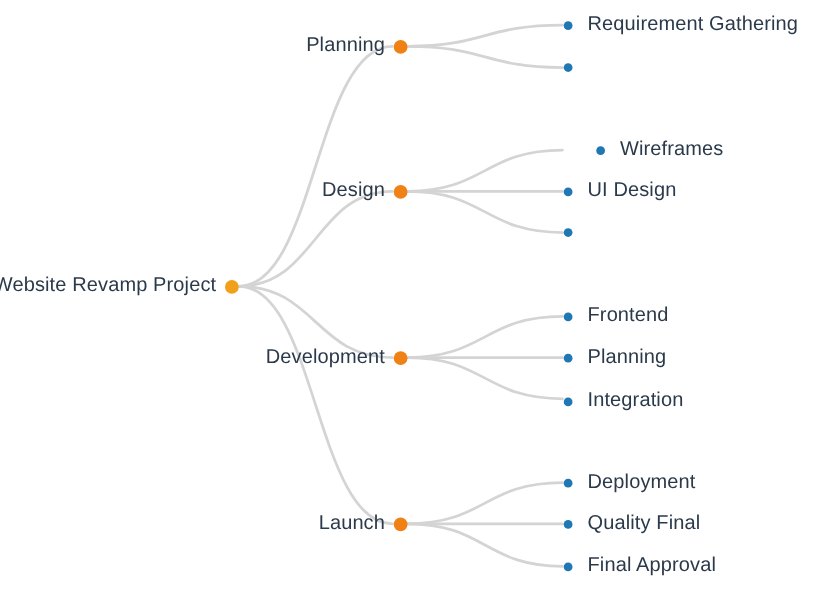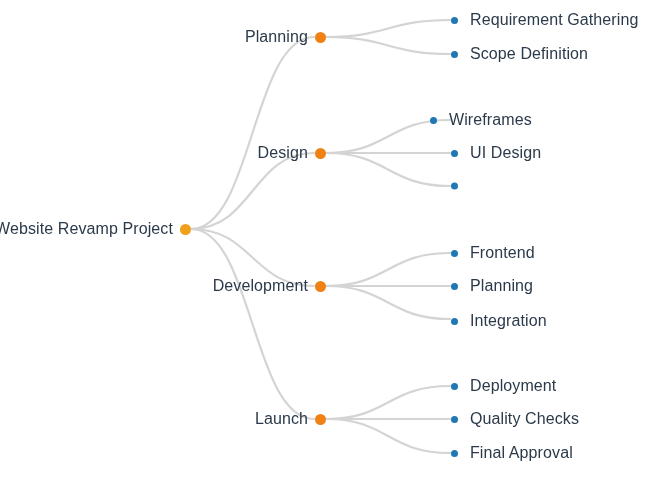--- a/index.html
+++ b/index.html
@@ -93,27 +93,26 @@
       <div class="node orange" style="top: 37px; right: 328px;">
         <span class="node-label">Planning</span>
         <span class="node-dot"></span>
       </div>
       <div class="node blue" style="top: 20px; left: 451px;">
         <span class="node-dot"></span>
         <span class="node-label">Requirement Gathering</span>
       </div>
       <div class="node blue" style="top: 54px; left: 451px;">
         <span class="node-dot"></span>
-        <span class="node-label">Scope Definition</span>
       </div>
       <div class="node orange" style="top: 153px; right: 328px;">
         <span class="node-label">Design</span>
         <span class="node-dot"></span>
       </div>
-      <div class="node blue" style="top: 120px; left: 430px;">
+      <div class="node blue" style="top: 120px; left: 477px;">
         <span class="node-dot"></span>
         <span class="node-label">Wireframes</span>
       </div>
       <div class="node blue" style="top: 153px; left: 451px;">
         <span class="node-dot"></span>
         <span class="node-label">UI Design</span>
       </div>
       <div class="node blue" style="top: 186px; left: 451px;">
         <span class="node-dot"></span>
       </div>
@@ -136,20 +135,20 @@
       <div class="node orange" style="top: 419px; right: 328px;">
         <span class="node-label">Launch</span>
         <span class="node-dot"></span>
       </div>
       <div class="node blue" style="top: 386px; left: 451px;">
         <span class="node-dot"></span>
         <span class="node-label">Deployment</span>
       </div>
       <div class="node blue" style="top: 419px; left: 451px;">
         <span class="node-dot"></span>
-        <span class="node-label">Quality Checks</span>
+        <span class="node-label">Quality Final</span>
       </div>
       <div class="node blue" style="top: 453px; left: 451px;">
         <span class="node-dot"></span>
         <span class="node-label">Final Approval</span>
       </div>
     </div>
 </div>
 
 </body></html>

